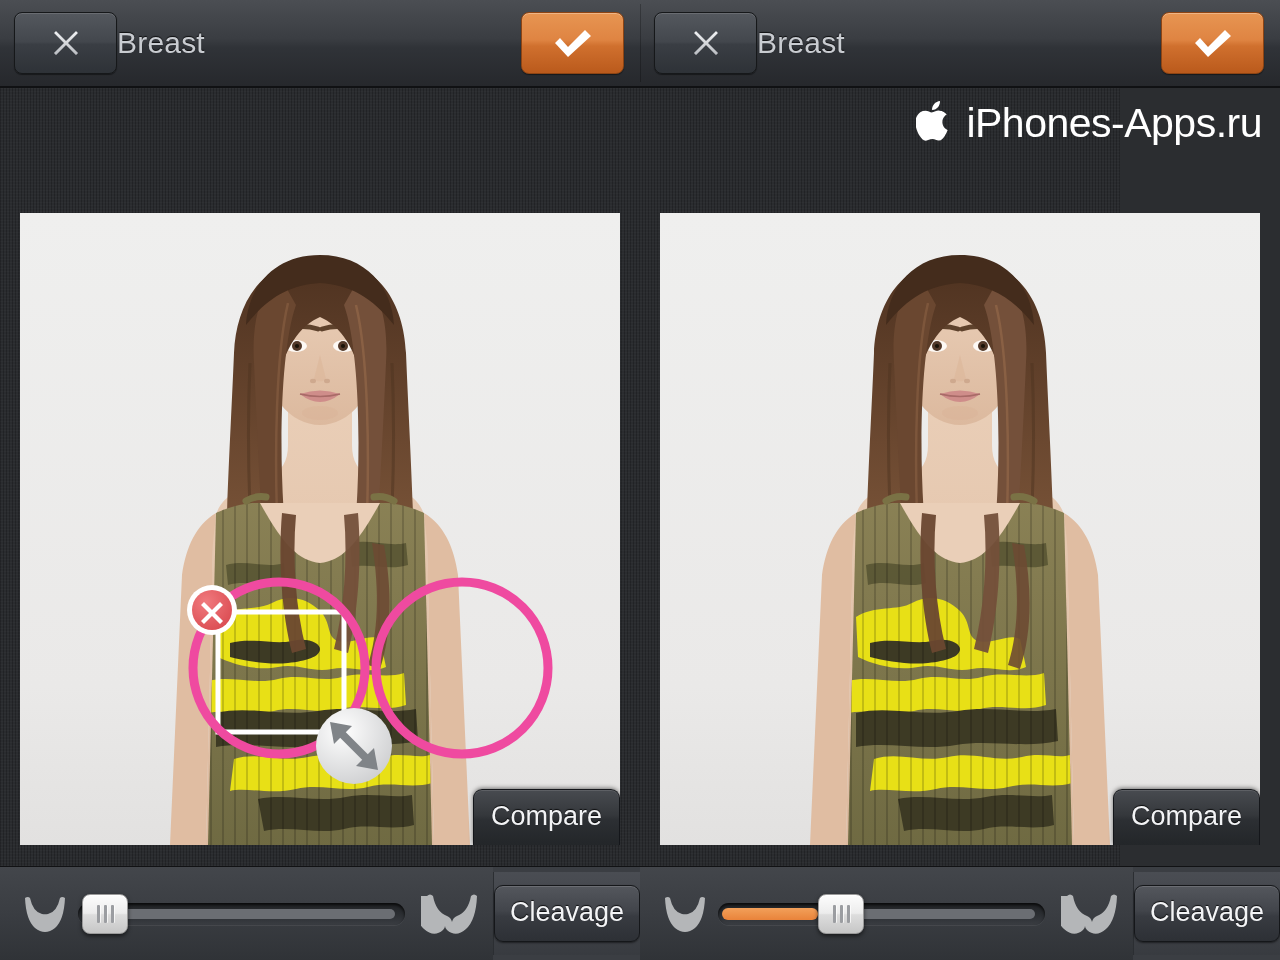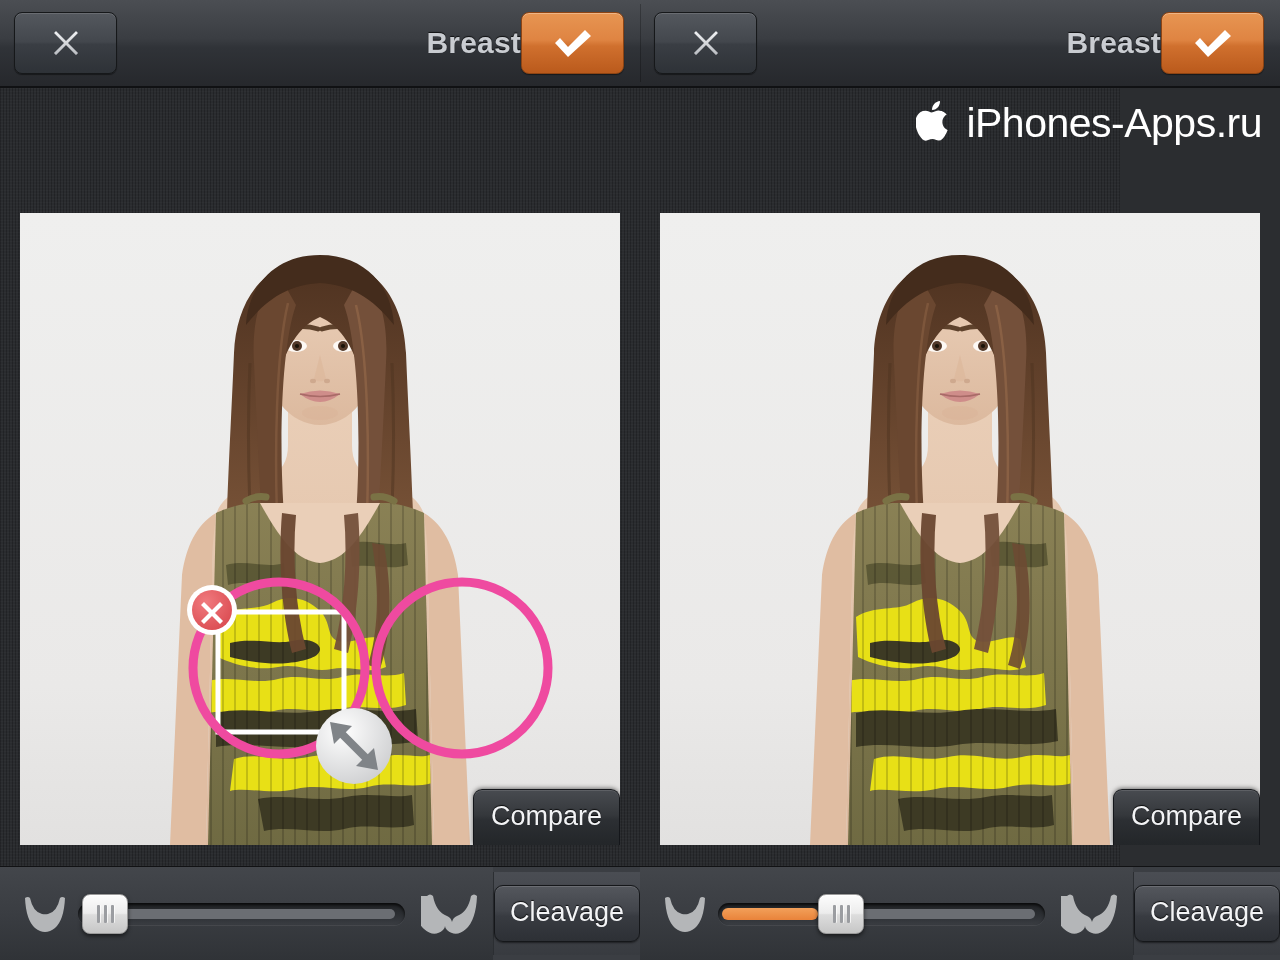--- a/index.html
+++ b/index.html
@@ -65,23 +65,23 @@
     background: linear-gradient(to bottom, #e79552 0%, #df8442 45%, #d0702e 55%, #ba5a1c 100%);
     border: 1px solid #8e4413;
     box-shadow: inset 0 1px 0 rgba(255,255,255,0.3), 0 1px 1px rgba(0,0,0,0.45);
   }
 
   .icon-x { width: 34px; height: 34px; display: block; }
   .icon-check { width: 44px; height: 34px; display: block; }
 
   .topbar-title {
     flex: 1;
-    text-align: right;
+    text-align: left;
     font-size: 30px;
-    font-weight: bold;
+    font-weight: normal;
     color: #c9ccd1;
     letter-spacing: 0.2px;
     text-shadow: 0 -1px 1px rgba(0,0,0,0.75);
     user-select: none;
   }
 
   
   .watermark {
     position: absolute;
     top: 88px;

